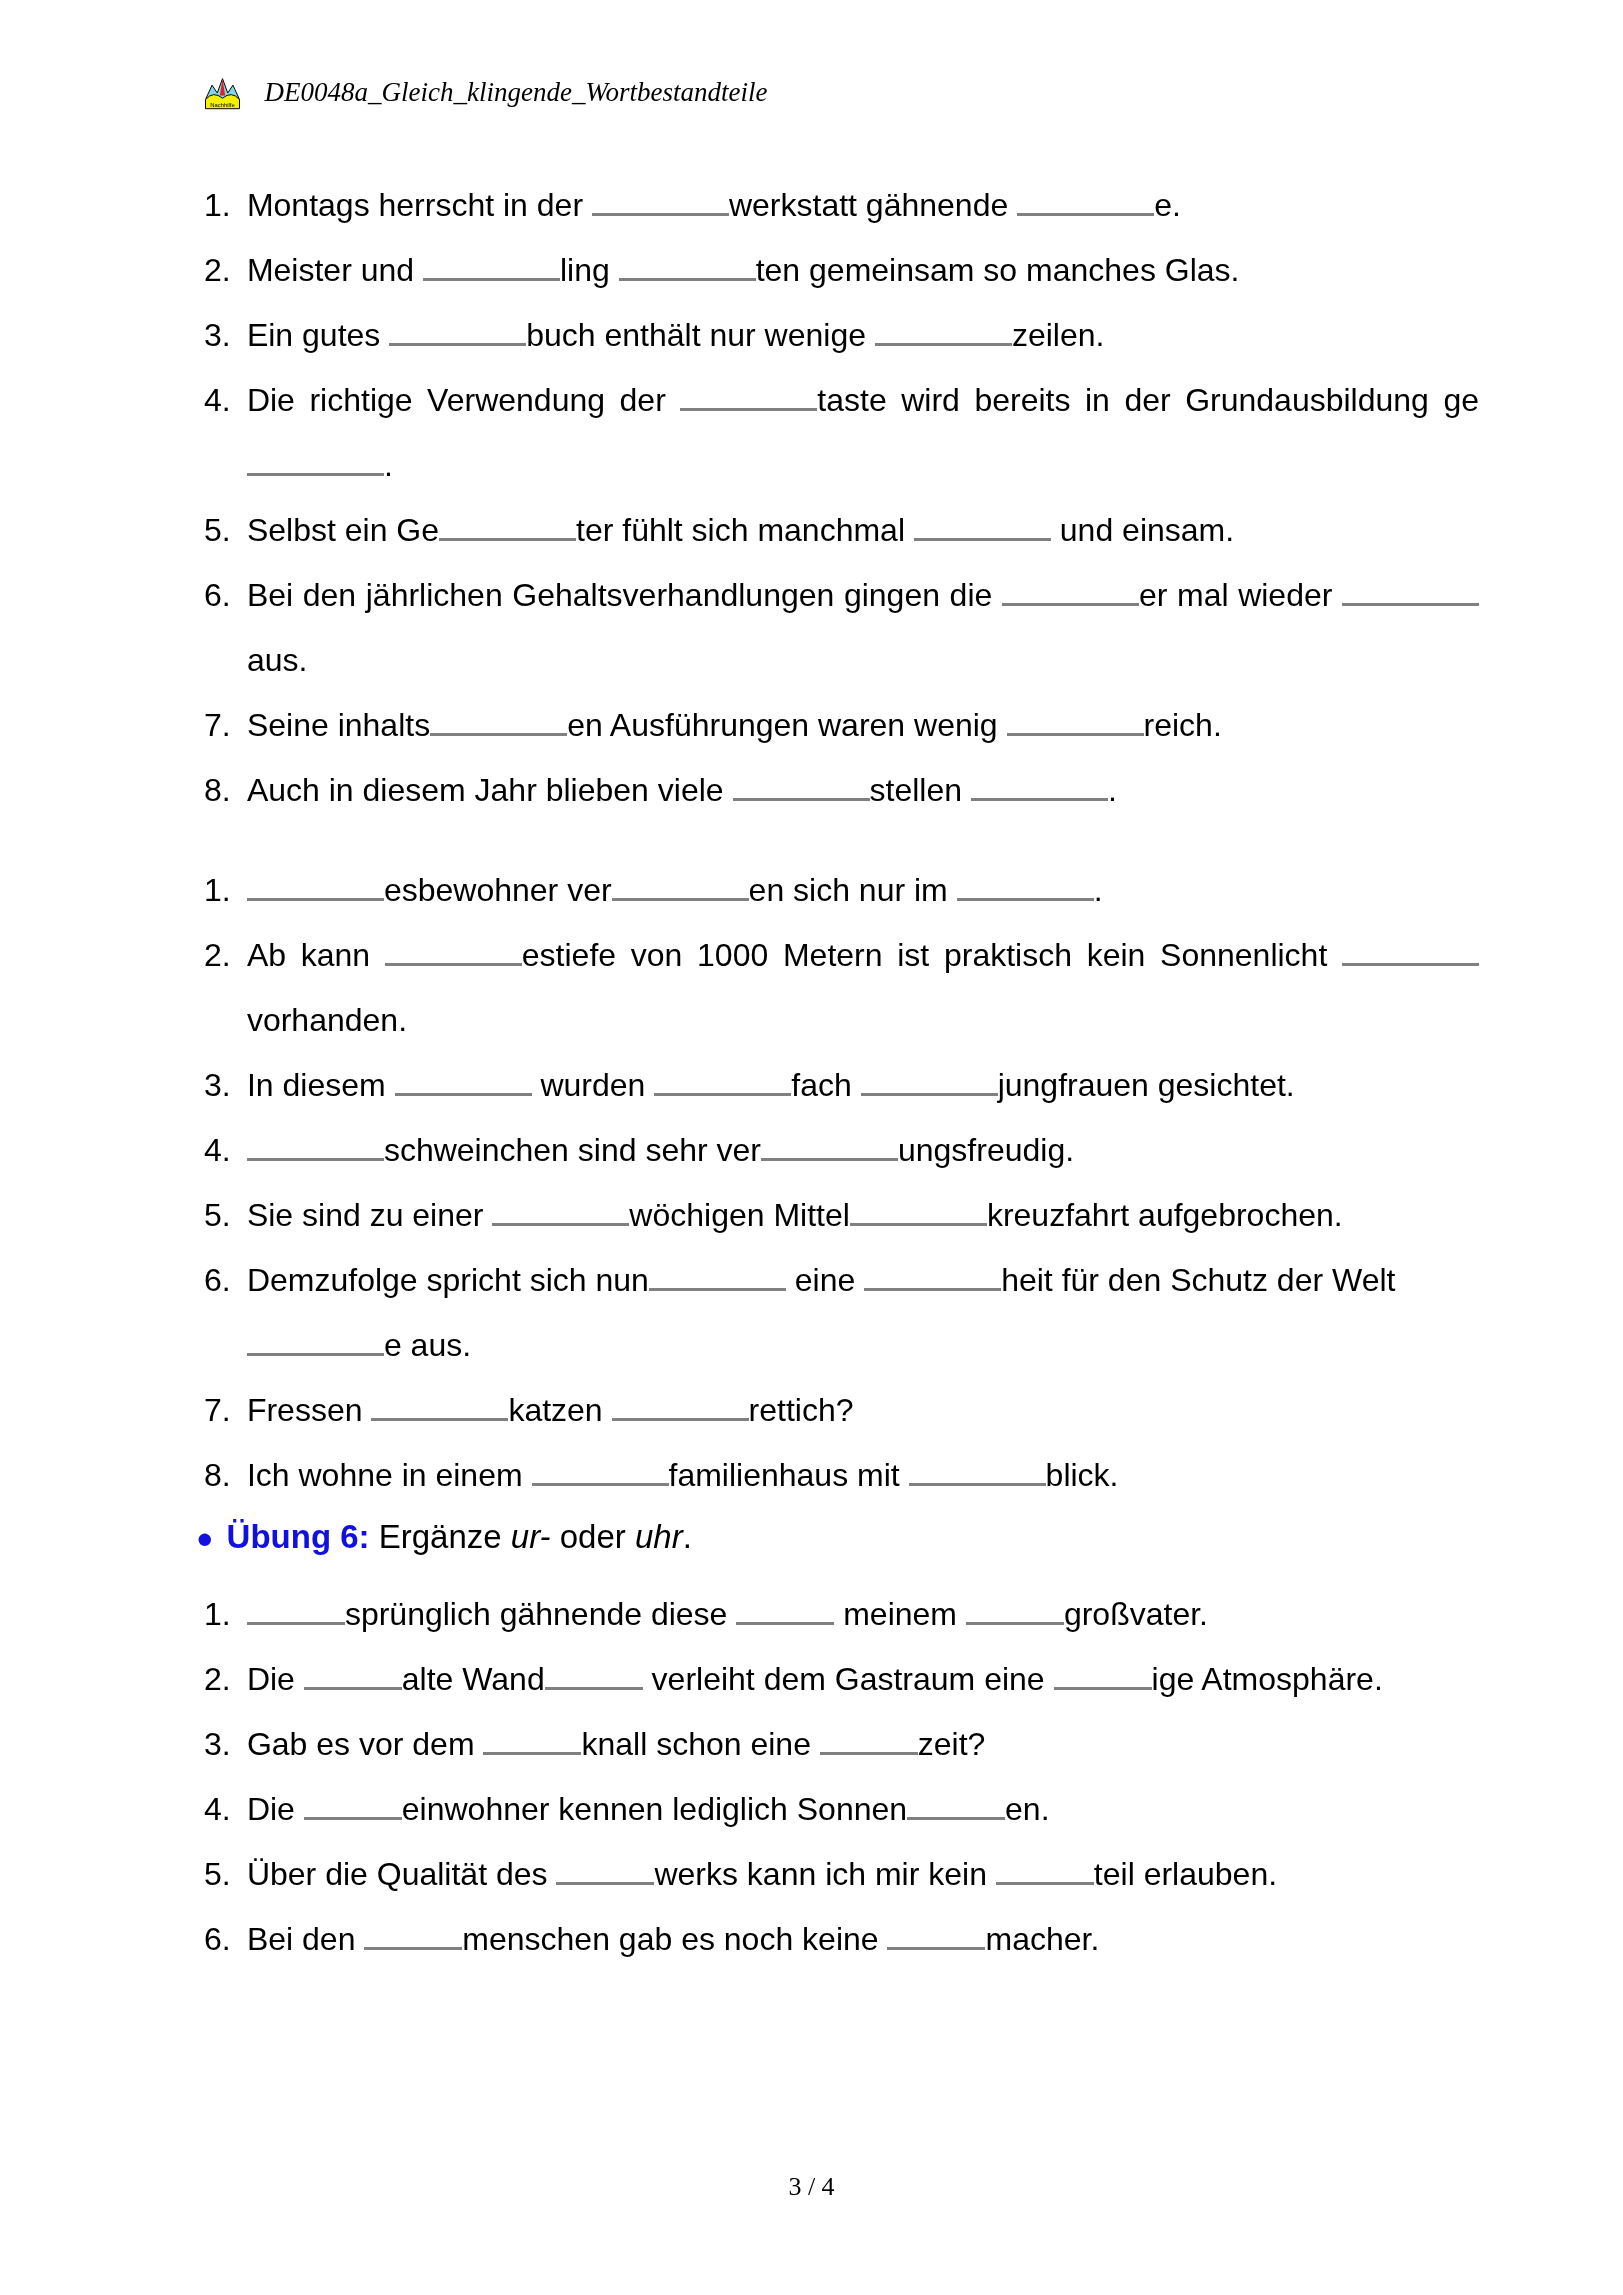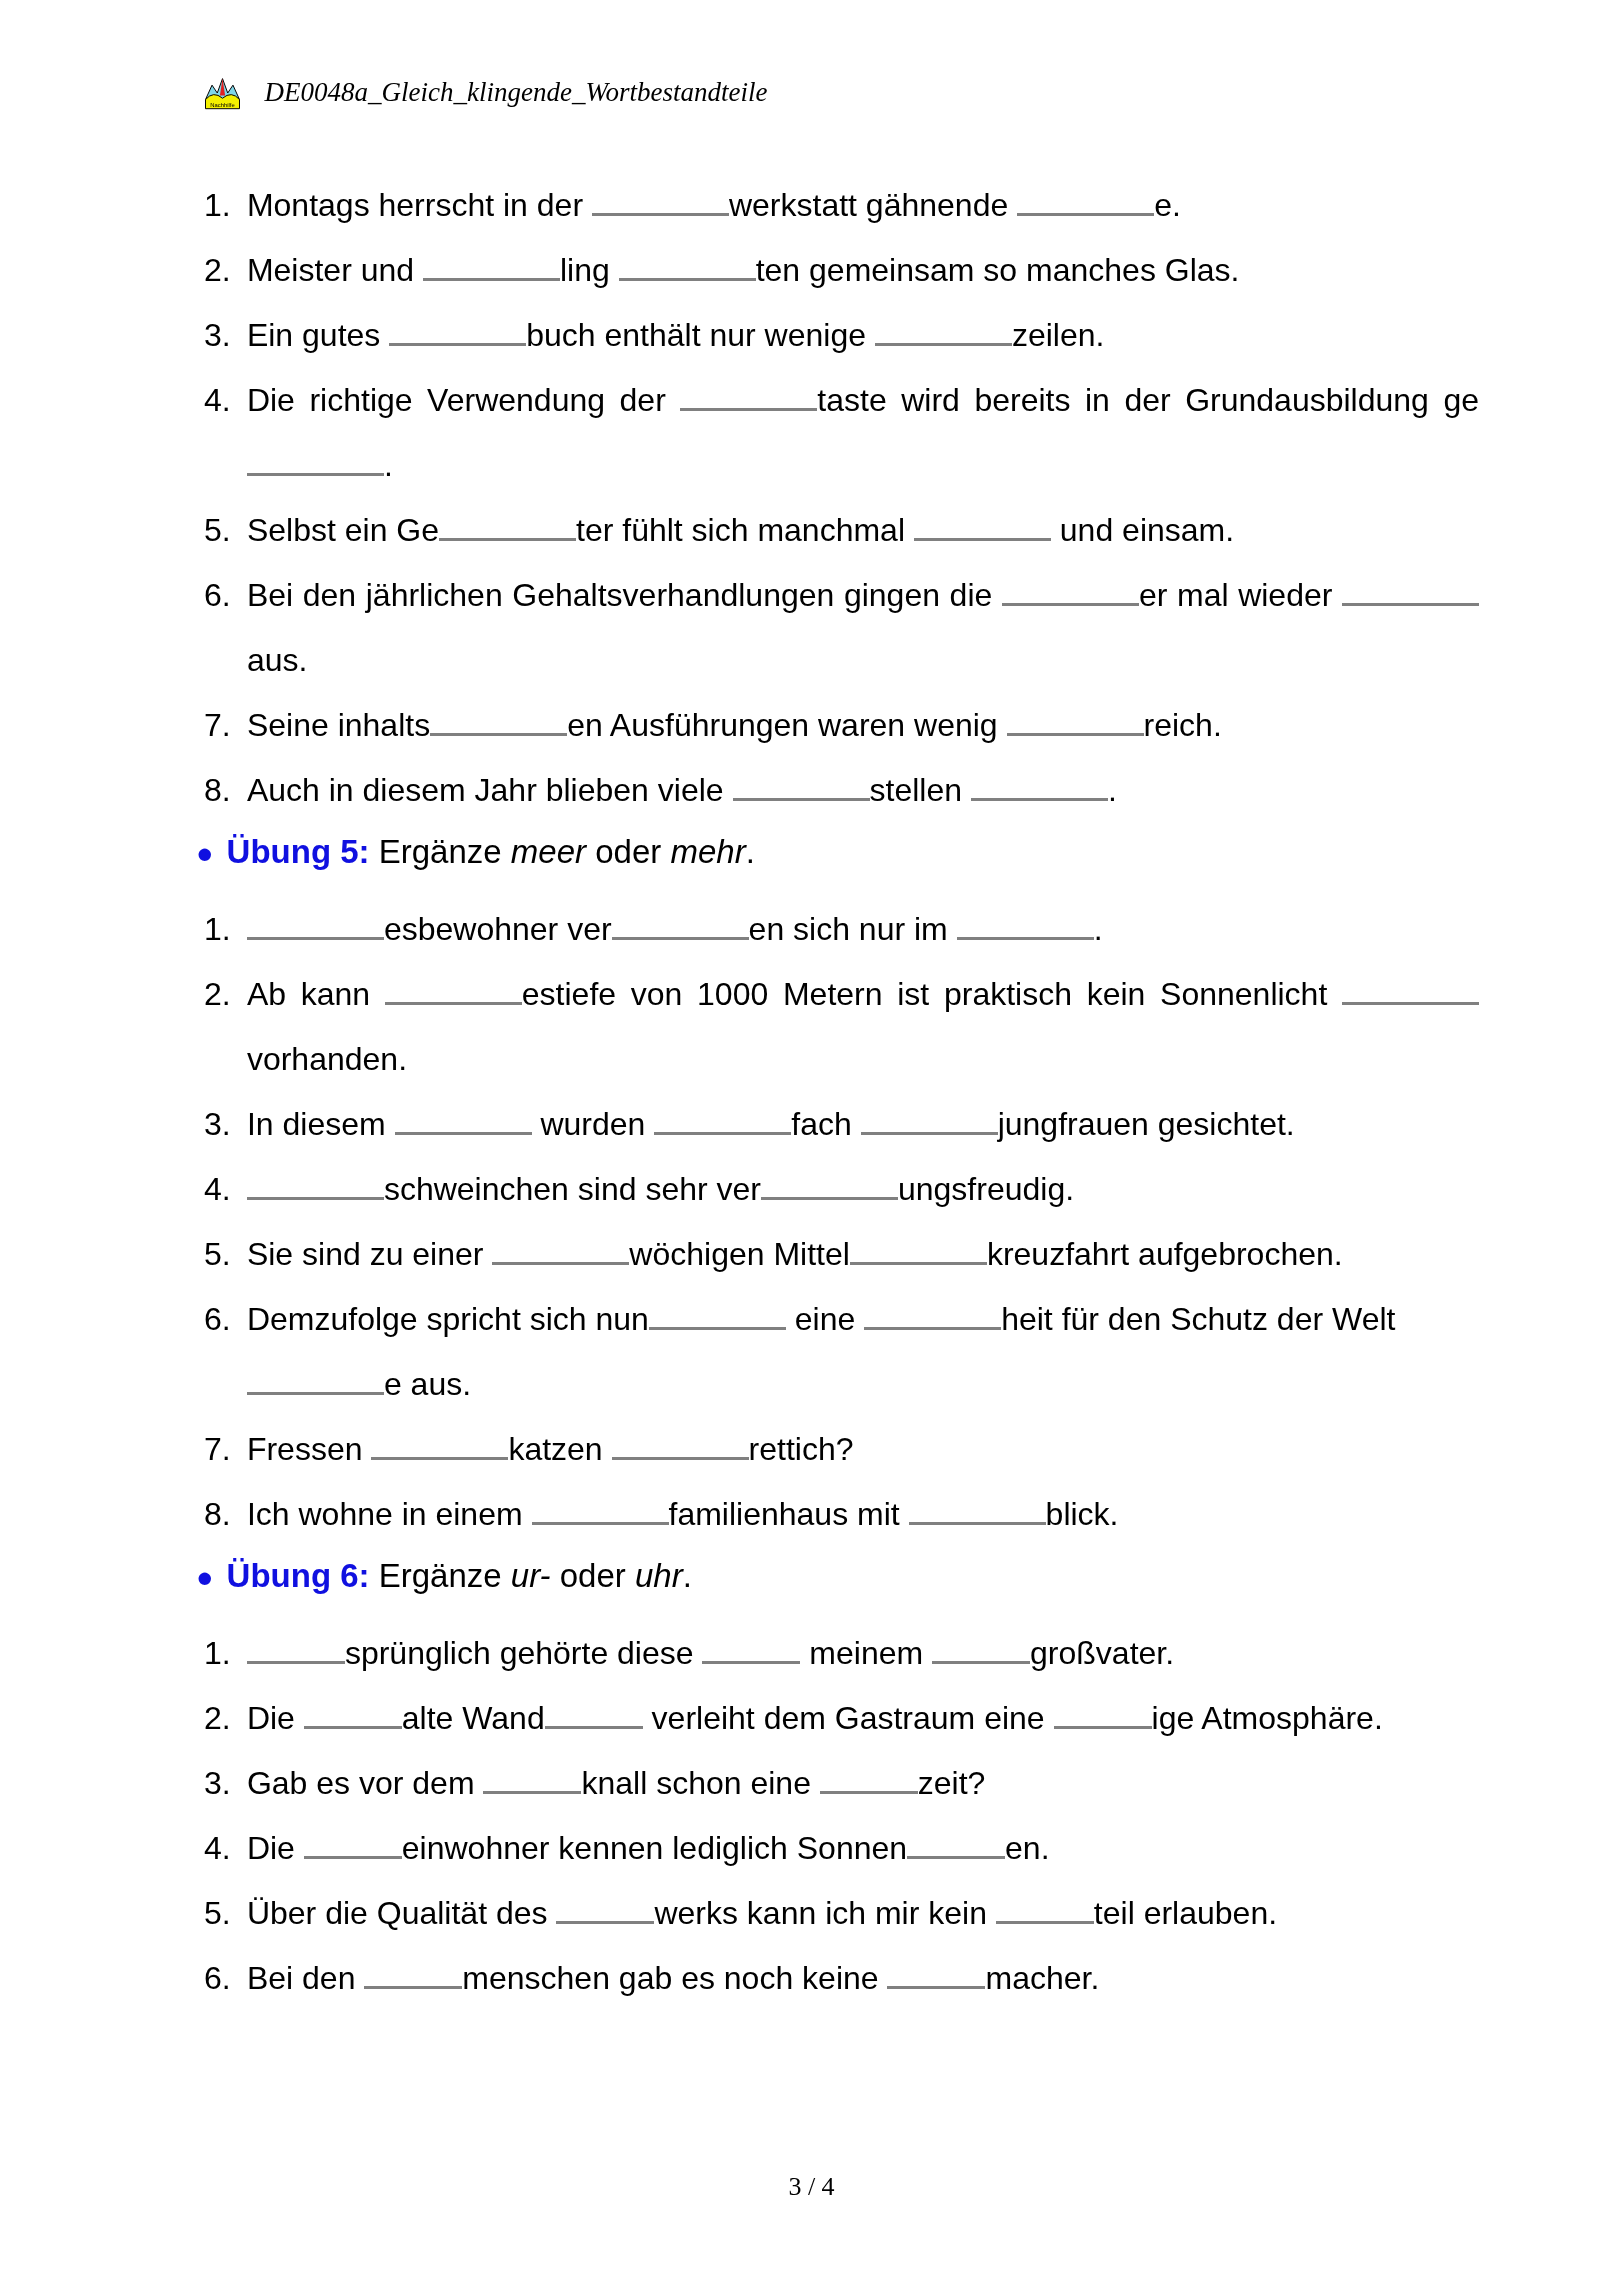--- a/index.html
+++ b/index.html
@@ -67,21 +67,20 @@
       <div class="item">
         <span class="num">7.</span>
         <span class="txt"><span>Seine inhalts</span><span class="blank b6"></span><span>en Ausführungen waren wenig </span><span class="blank b6"></span><span>reich.</span></span>
       </div>
       <div class="item">
         <span class="num">8.</span>
         <span class="txt"><span>Auch in diesem Jahr blieben viele </span><span class="blank b6"></span><span>stellen </span><span class="blank b6"></span><span>.</span></span>
       </div>
     </div>
     <div class="sec">
-      <p class="heading"><span class="bullet">●</span> <span class="label">Übung 5:</span> <span>Ergänze</span> <em>meer</em> <span>oder</span> <em>mehr</em><span>.</span></p>
       <div class="heading-gap"></div>
       <div class="item">
         <span class="num">1.</span>
         <span class="txt"><span class="blank b6"></span><span>esbewohner ver</span><span class="blank b6"></span><span>en sich nur im </span><span class="blank b6"></span><span>.</span></span>
       </div>
       <div class="item">
         <span class="num">2.</span>
         <span class="txt justify"><span>Ab kann </span><span class="blank b6"></span><span>estiefe von 1000 Metern ist praktisch kein Sonnenlicht </span><span class="blank b6"></span><span> vorhanden.</span></span>
       </div>
       <div class="item">
@@ -107,21 +106,21 @@
       <div class="item">
         <span class="num">8.</span>
         <span class="txt"><span>Ich wohne in einem </span><span class="blank b6"></span><span>familienhaus mit </span><span class="blank b6"></span><span>blick.</span></span>
       </div>
     </div>
     <div class="sec">
       <p class="heading"><span class="bullet">●</span> <span class="label">Übung 6:</span> <span>Ergänze</span> <em>ur-</em> <span>oder</span> <em>uhr</em><span>.</span></p>
       <div class="heading-gap"></div>
       <div class="item">
         <span class="num">1.</span>
-        <span class="txt"><span class="blank b4"></span><span>sprünglich gehörte diese </span><span class="blank b4"></span><span> meinem </span><span class="blank b4"></span><span>großvater.</span></span>
+        <span class="txt"><span class="blank b4"></span><span>sprünglich gähnende diese </span><span class="blank b4"></span><span> meinem </span><span class="blank b4"></span><span>großvater.</span></span>
       </div>
       <div class="item">
         <span class="num">2.</span>
         <span class="txt"><span>Die </span><span class="blank b4"></span><span>alte Wand</span><span class="blank b4"></span><span> verleiht dem Gastraum eine </span><span class="blank b4"></span><span>ige Atmosphäre.</span></span>
       </div>
       <div class="item">
         <span class="num">3.</span>
         <span class="txt"><span>Gab es vor dem </span><span class="blank b4"></span><span>knall schon eine </span><span class="blank b4"></span><span>zeit?</span></span>
       </div>
       <div class="item">

